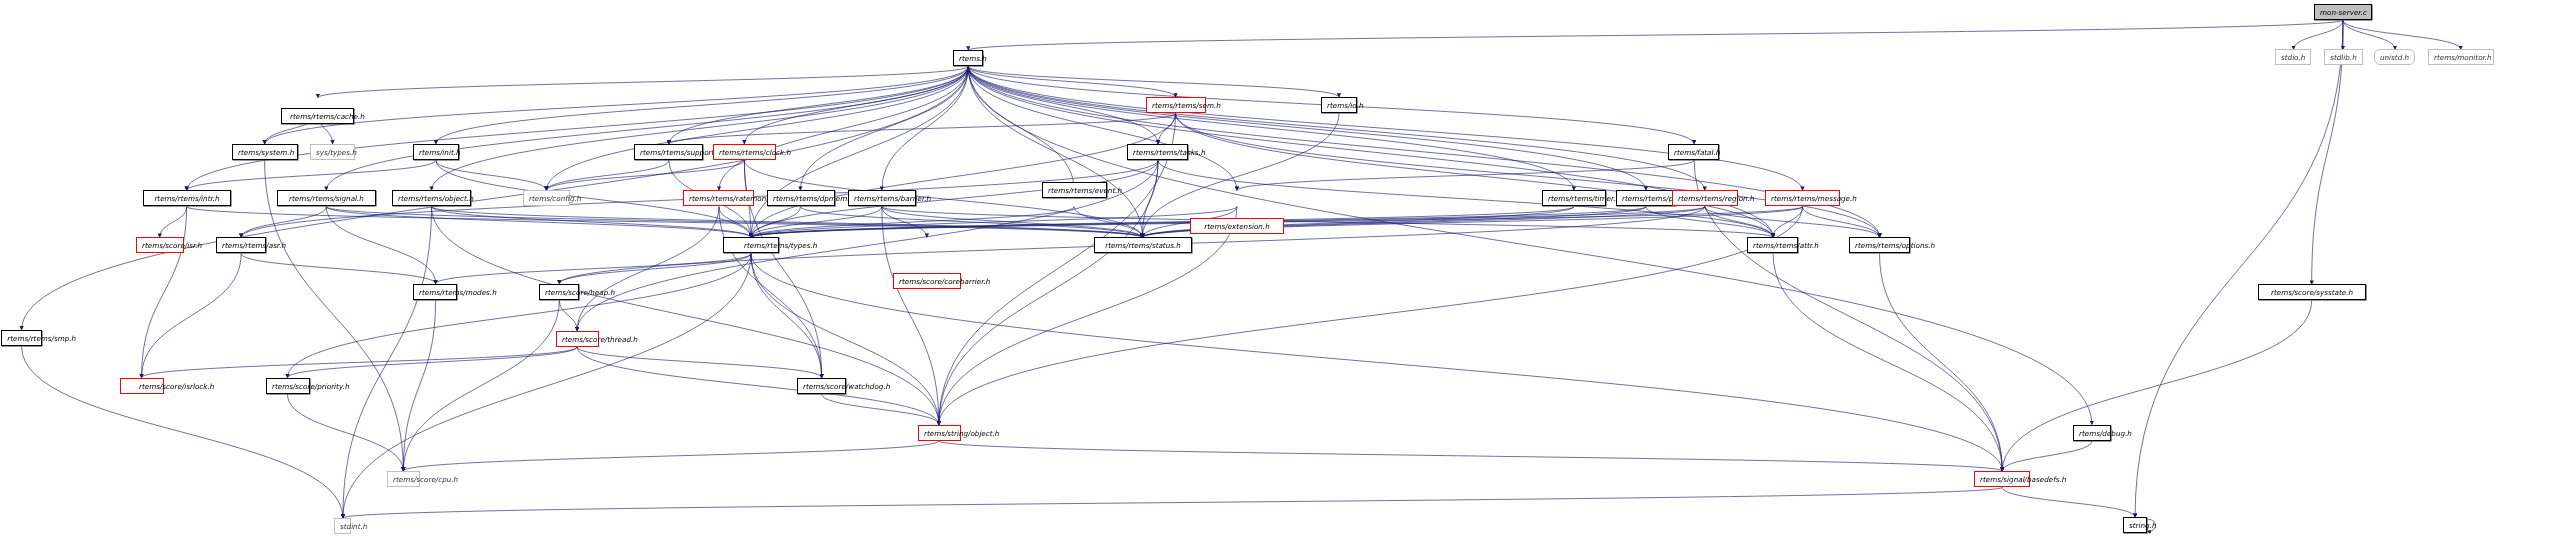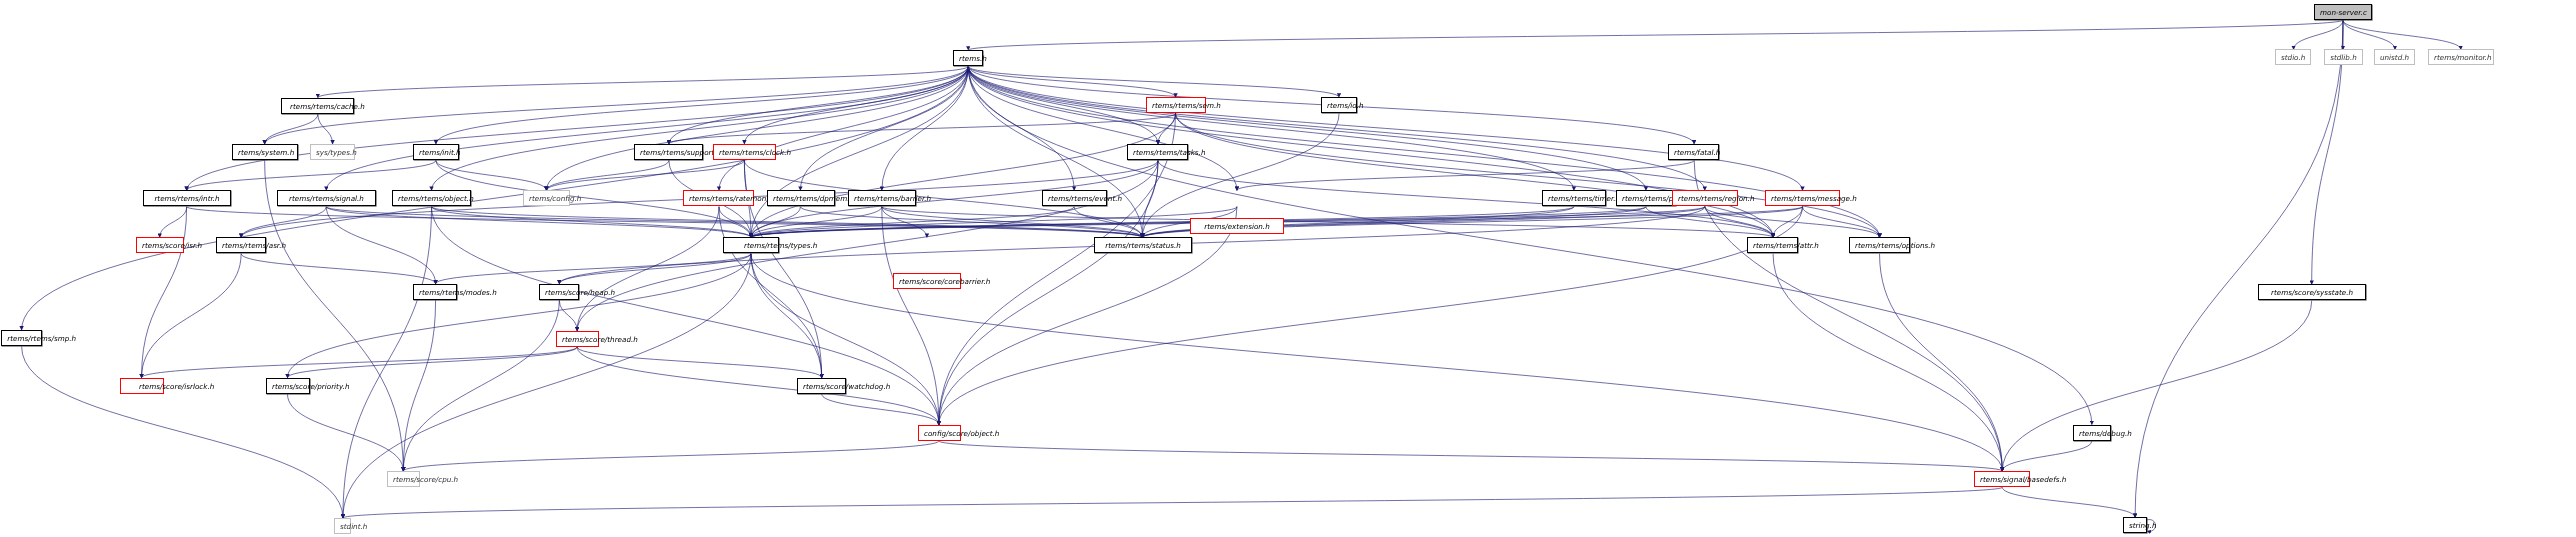--- a/index.html
+++ b/index.html
@@ -158,60 +158,60 @@
       <path d="M3691,480 C3691,616 3197,616 3197,752" fill="none" stroke="#191970" stroke-width="1" marker-end="url(#arrow)"></path>
       <path d="M3197,778 C3197,802.5 547.5,802.5 547.5,827" fill="none" stroke="#191970" stroke-width="1" marker-end="url(#arrow)"></path>
       <path d="M3197,778 C3197,802 3409,802 3409,826" fill="none" stroke="#191970" stroke-width="1" marker-end="url(#arrow)"></path>
       <path d="M3428,830 C3446,826 3446,852 3428,848" fill="none" stroke="#191970" stroke-width="1" marker-end="url(#arrow)"></path>
     </svg>
 
   <div class="node root" style="left:2314px;top:3.8px;width:58px;">mon-server.c</div>
   <div class="node" style="left:953px;top:50px;width:30px;">rtems.h</div>
   <div class="node grey" style="left:2275px;top:49px;width:36px;">stdio.h</div>
   <div class="node grey" style="left:2324px;top:49px;width:39px;">stdlib.h</div>
-  <div class="node grey" style="left:2374px;top:49px;width:41px;">unistd.h</div>
+  <div class="node grey" style="left:2374px;top:49px;width:41px;border-radius:6px;">unistd.h</div>
   <div class="node grey" style="left:2428px;top:49px;width:66px;">rtems/monitor.h</div>
   <div class="node" style="left:2258px;top:284px;width:108px;">rtems/score/sysstate.h</div>
   <div class="node" style="left:2123px;top:517px;width:24px;">string.h</div>
-  <div class="node" style="left:281px;top:98px;width:73px;padding-left:8px;">rtems/rtems/cache.h</div>
+  <div class="node" style="left:281px;top:108px;width:73px;padding-left:8px;">rtems/rtems/cache.h</div>
   <div class="node" style="left:232px;top:144px;width:66px;">rtems/system.h</div>
   <div class="node grey" style="left:310px;top:144px;width:45px;">sys/types.h</div>
   <div class="node" style="left:413px;top:144px;width:46px;">rtems/init.h</div>
   <div class="node red" style="left:1146px;top:97px;width:60px;">rtems/rtems/sem.h</div>
   <div class="node" style="left:1321px;top:97px;width:36px;">rtems/io.h</div>
   <div class="node" style="left:634px;top:144px;width:69px;">rtems/rtems/support.h</div>
   <div class="node red" style="left:713px;top:144px;width:63px;">rtems/rtems/clock.h</div>
   <div class="node" style="left:1127px;top:144px;width:61px;">rtems/rtems/tasks.h</div>
   <div class="node" style="left:1668px;top:144px;width:51px;">rtems/fatal.h</div>
   <div class="node" style="left:143px;top:190px;width:88px;">rtems/rtems/intr.h</div>
   <div class="node" style="left:277px;top:190px;width:99px;">rtems/rtems/signal.h</div>
   <div class="node" style="left:392px;top:190px;width:79px;">rtems/rtems/object.h</div>
   <div class="node grey" style="left:523px;top:190px;width:47px;">rtems/config.h</div>
   <div class="node red" style="left:683px;top:190px;width:71px;">rtems/rtems/ratemon.h</div>
   <div class="node" style="left:767px;top:190px;width:68px;">rtems/rtems/dpmem.h</div>
   <div class="node" style="left:848px;top:190px;width:68px;">rtems/rtems/barrier.h</div>
-  <div class="node" style="left:1042px;top:190px;width:65px;text-align:center;">rtems/rtems/event.h</div>
+  <div class="node" style="left:1042px;top:182px;width:65px;text-align:center;">rtems/rtems/event.h</div>
   <div class="node red" style="left:1190px;top:190px;width:94px;margin-top:28px;">rtems/extension.h</div>
   <div class="node" style="left:1542px;top:190px;width:64px;">rtems/rtems/timer.h</div>
   <div class="node" style="left:1616px;top:190px;width:60px;">rtems/rtems/part.h</div>
   <div class="node red" style="left:1672px;top:190px;width:66px;">rtems/rtems/region.h</div>
   <div class="node red" style="left:1765px;top:190px;width:75px;">rtems/rtems/message.h</div>
   <div class="node red" style="left:136px;top:237px;width:48px;">rtems/score/isr.h</div>
   <div class="node" style="left:216px;top:237px;width:50px;">rtems/rtems/asr.h</div>
   <div class="node" style="left:723px;top:237px;width:56px;padding-left:20px;">rtems/rtems/types.h</div>
   <div class="node red" style="left:893px;top:237px;width:68px;margin-top:36px;">rtems/score/corebarrier.h</div>
   <div class="node" style="left:1094px;top:237px;width:98px;">rtems/rtems/status.h</div>
   <div class="node" style="left:1747px;top:237px;width:51px;">rtems/rtems/attr.h</div>
   <div class="node" style="left:1849px;top:237px;width:61px;">rtems/rtems/options.h</div>
   <div class="node" style="left:413px;top:284px;width:44px;">rtems/rtems/modes.h</div>
   <div class="node" style="left:539px;top:284px;width:40px;">rtems/score/heap.h</div>
   <div class="node" style="left:1.3px;top:330px;width:41px;">rtems/rtems/smp.h</div>
   <div class="node red" style="left:556px;top:331px;width:43px;">rtems/score/thread.h</div>
   <div class="node red" style="left:120px;top:378px;width:44px;padding-left:18px;">rtems/score/isrlock.h</div>
   <div class="node" style="left:266px;top:378px;width:44px;">rtems/score/priority.h</div>
   <div class="node" style="left:797px;top:378px;width:49px;">rtems/score/watchdog.h</div>
   <div class="node" style="left:2073px;top:425px;width:38px;">rtems/debug.h</div>
-  <div class="node red" style="left:918px;top:425px;width:43px;">config/score/object.h</div>
+  <div class="node red" style="left:918px;top:425px;width:43px;">rtems/string/object.h</div>
   <div class="node grey" style="left:387px;top:471px;width:33px;">rtems/score/cpu.h</div>
   <div class="node red" style="left:1974px;top:471px;width:56px;">rtems/signal/basedefs.h</div>
   <div class="node grey" style="left:334px;top:518px;width:17px;">stdint.h</div>
 </div>
 
 
 </body></html>

